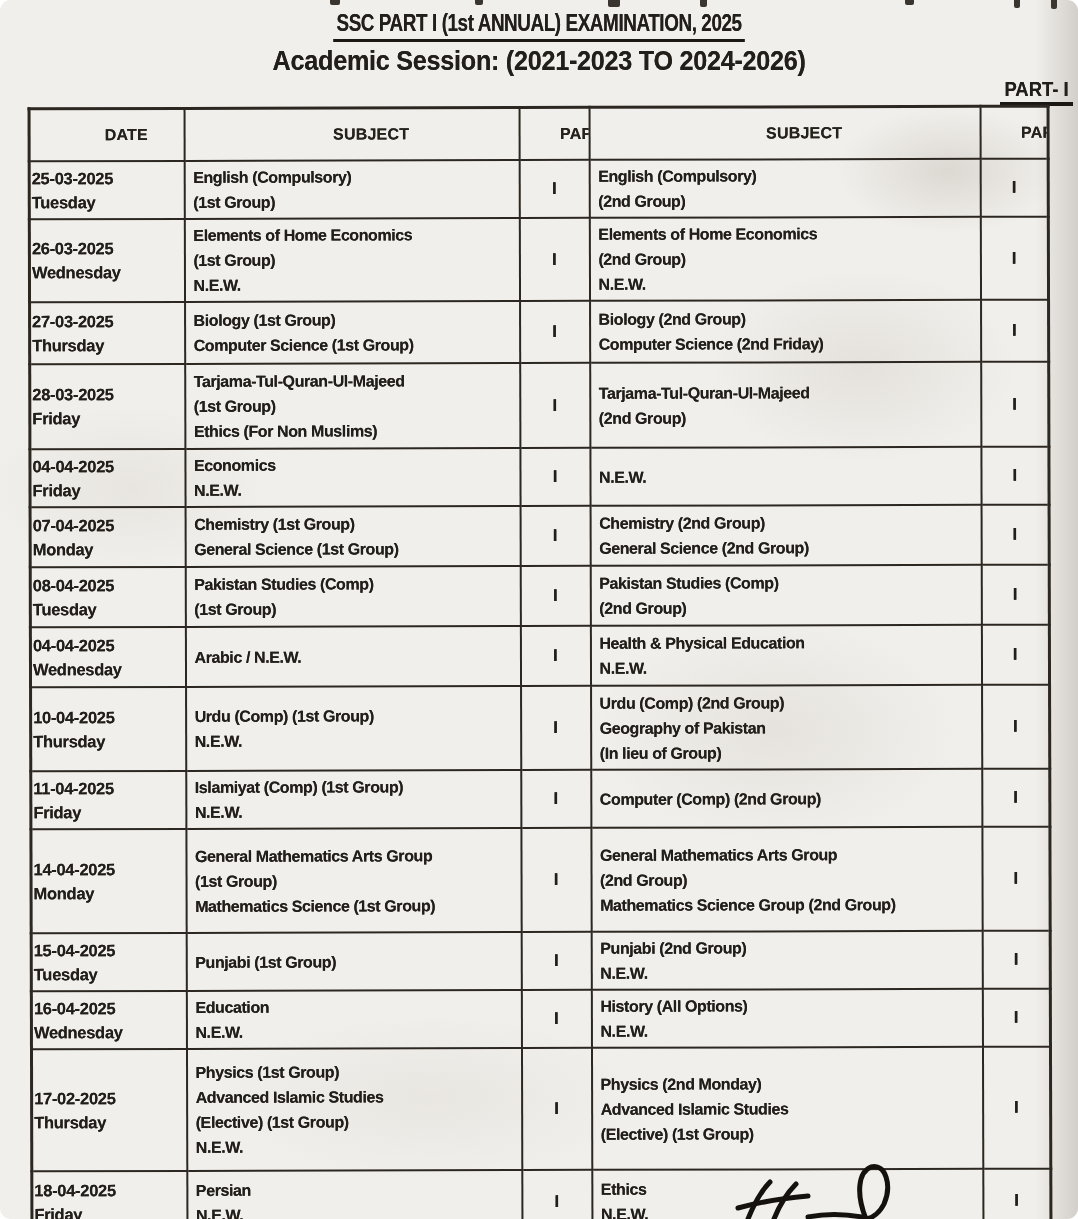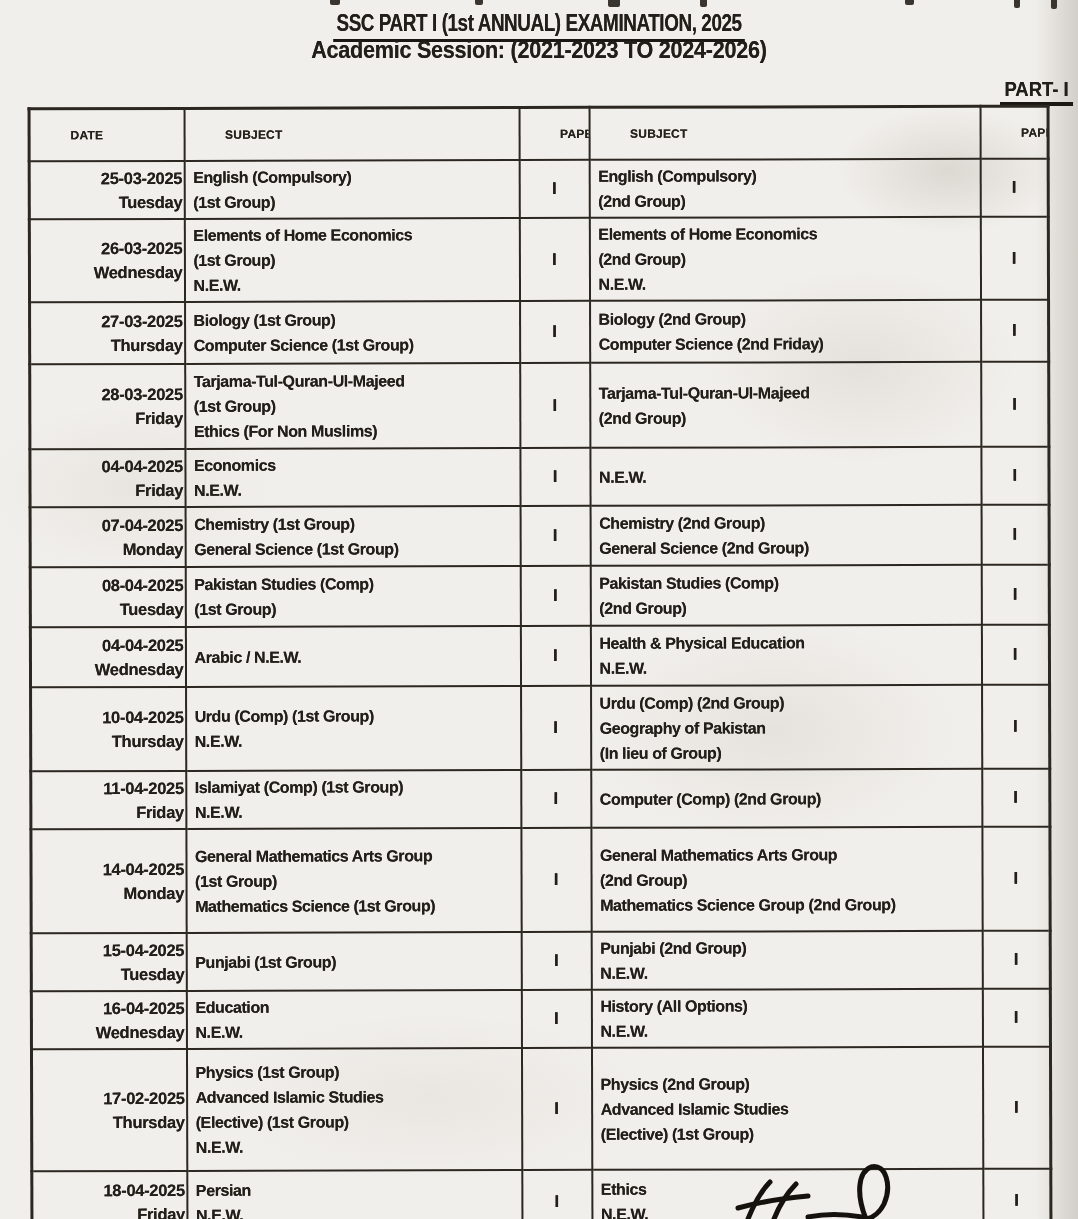--- a/index.html
+++ b/index.html
@@ -16,27 +16,27 @@
     background:
       linear-gradient(to right, rgba(140,134,126,0) 96%, rgba(140,134,126,0.30) 100%),
       radial-gradient(ellipse 160px 90px at 88% 14%, rgba(165,158,148,0.28), transparent 70%),
       radial-gradient(ellipse 220px 140px at 80% 30%, rgba(170,163,153,0.18), transparent 70%),
       radial-gradient(ellipse 260px 160px at 72% 60%, rgba(170,163,153,0.16), transparent 70%),
       radial-gradient(ellipse 200px 120px at 12% 40%, rgba(175,168,158,0.14), transparent 70%),
       radial-gradient(ellipse 300px 120px at 40% 90%, rgba(175,168,158,0.12), transparent 70%),
       #f1efeb;
     filter: blur(0.25px);
   }
-  .fuzz { text-shadow: 0 0 0.6px rgba(34,30,25,0.85); }
+  .fuzz { text-shadow: 0 0 0.6px rgba(34,30,25,0.85); border-radius: 11px; }
 
   
   .heading-wrap { position: absolute; left: 0; width: 100%; text-align: center; white-space: nowrap; }
   .exam-title  { top: 10px; font-size: 23px; letter-spacing: -0.5px; }
   .exam-title .u { display: inline-block; transform: scaleX(0.82); border-bottom: 3px solid #1b1813; padding: 0 4px 2px 4px; }
-  .session-sub { top: 36px; font-size: 24px; letter-spacing: -0.3px; }
+  .session-sub { top: 45px; font-size: 28px; letter-spacing: -0.3px; }
   .session-sub .u { display: inline-block; transform: scaleX(0.90); }
   .part-label  { top: 77px; font-size: 21px; text-align: right; }
   .part-label .u { display: inline-block; transform: scaleX(0.88); border-bottom: 4px solid #1b1813; padding: 0 5px 1px 5px; }
 
   
   .top-fragments { position: absolute; top: 0; left: 0; width: 100%; height: 7px; }
   .top-fragments i {
     position: absolute; top: 0; height: 5px; background: #3a352e; border-radius: 0 0 2px 2px;
   }
 
@@ -49,26 +49,26 @@
     table-layout: fixed;
     transform: rotate(-0.15deg);
   }
   table.datesheet th, table.datesheet td {
     border: 2.5px solid #2c2721;
     vertical-align: middle;
     overflow: hidden;
   }
   table.datesheet { border: 3px solid #2c2721; }
   th.col-header {
-    font-size: 12px; letter-spacing: 0.2px;
-    text-align: left; height: 48px;
+    font-size: 16px; letter-spacing: 0.2px;
+    text-align: center; height: 48px;
     color: #25211b;
     padding-left: 40px;
   }
-  td.date-cell { text-align: right; font-size: 16.5px; letter-spacing: -0.3px; }
+  td.date-cell { text-align: left; font-size: 16.5px; letter-spacing: -0.3px; }
   td.date-cell .date-val { margin-bottom: 5px; }
   td.subject-cell { text-align: left; padding: 3px 4px 3px 8px; font-size: 16px; letter-spacing: -0.4px; }
   td.subject-cell .line { line-height: 25px; white-space: nowrap; }
   td.paper-cell { text-align: center; font-size: 17px; }
 </style>
 </head>
 <body>
 
 <div class="page fuzz">
 
@@ -326,21 +326,21 @@
             <div>Thursday</div>
           </td>
           <td class="subject-cell">
             <div class="line">Physics (1st Group)</div>
             <div class="line">Advanced Islamic Studies</div>
             <div class="line">(Elective) (1st Group)</div>
             <div class="line">N.E.W.</div>
           </td>
           <td class="paper-cell">I</td>
           <td class="subject-cell">
-            <div class="line">Physics (2nd Group)</div>
+            <div class="line">Physics (2nd Monday)</div>
             <div class="line">Advanced Islamic Studies</div>
             <div class="line">(Elective) (1st Group)</div>
           </td>
           <td class="paper-cell">I</td>
         </tr>
         <tr style="height: 64px;">
           <td class="date-cell">
             <div class="date-val">18-04-2025</div>
             <div>Friday</div>
           </td>

